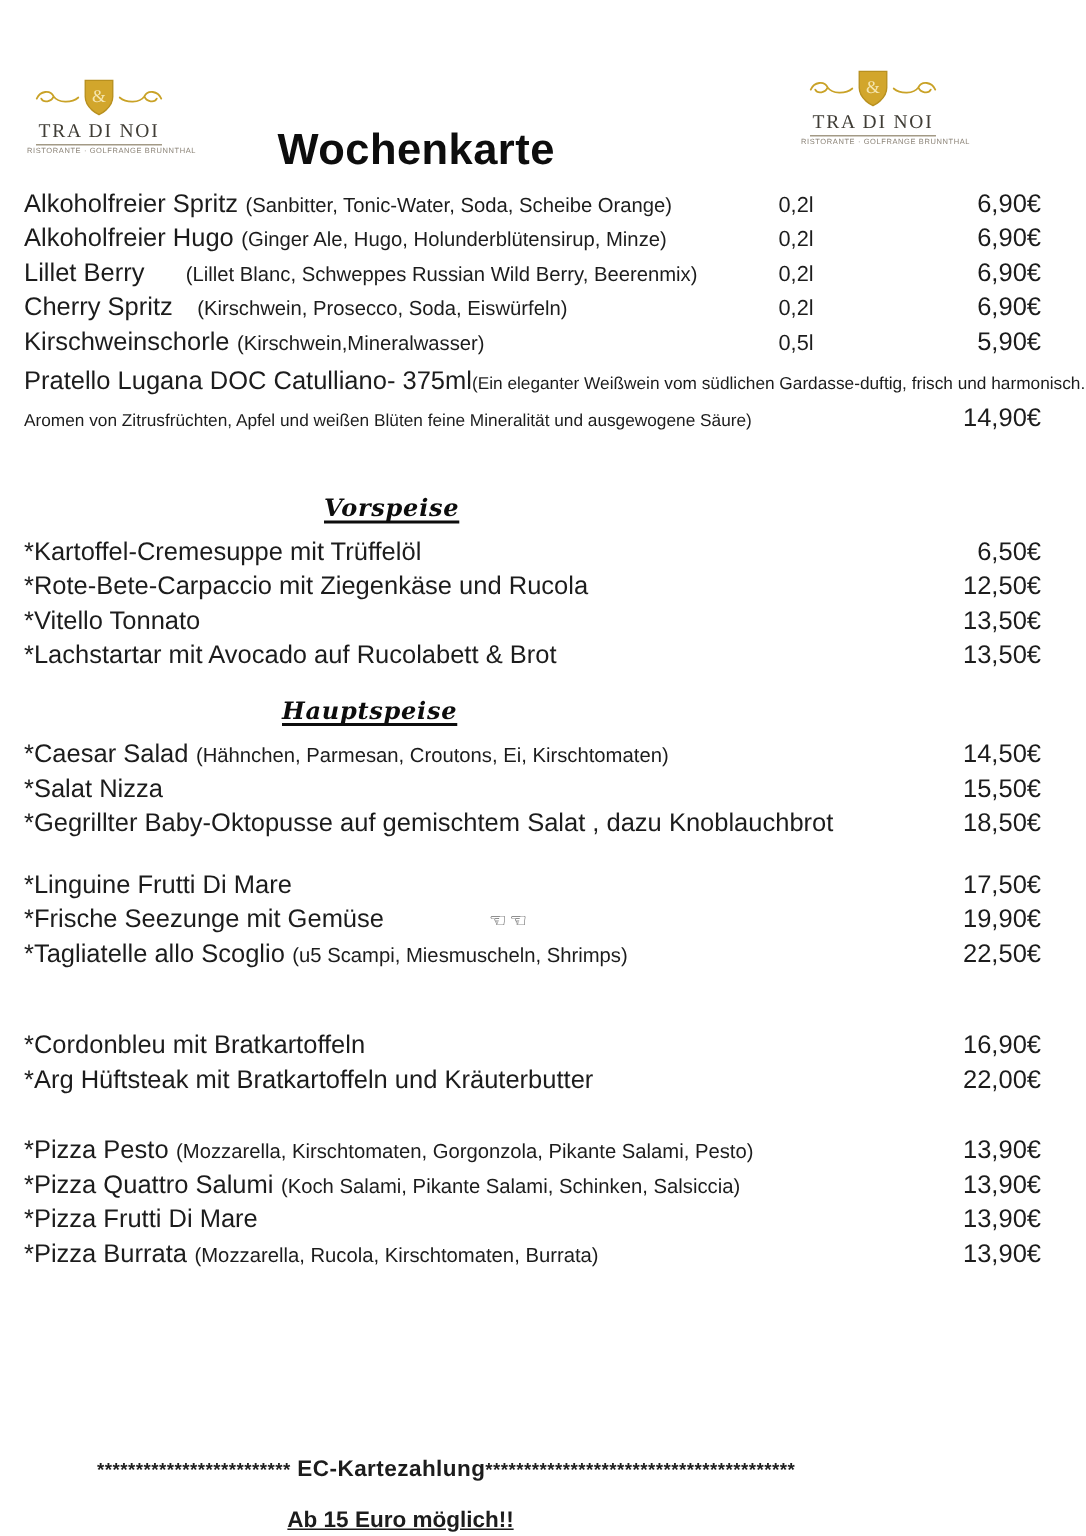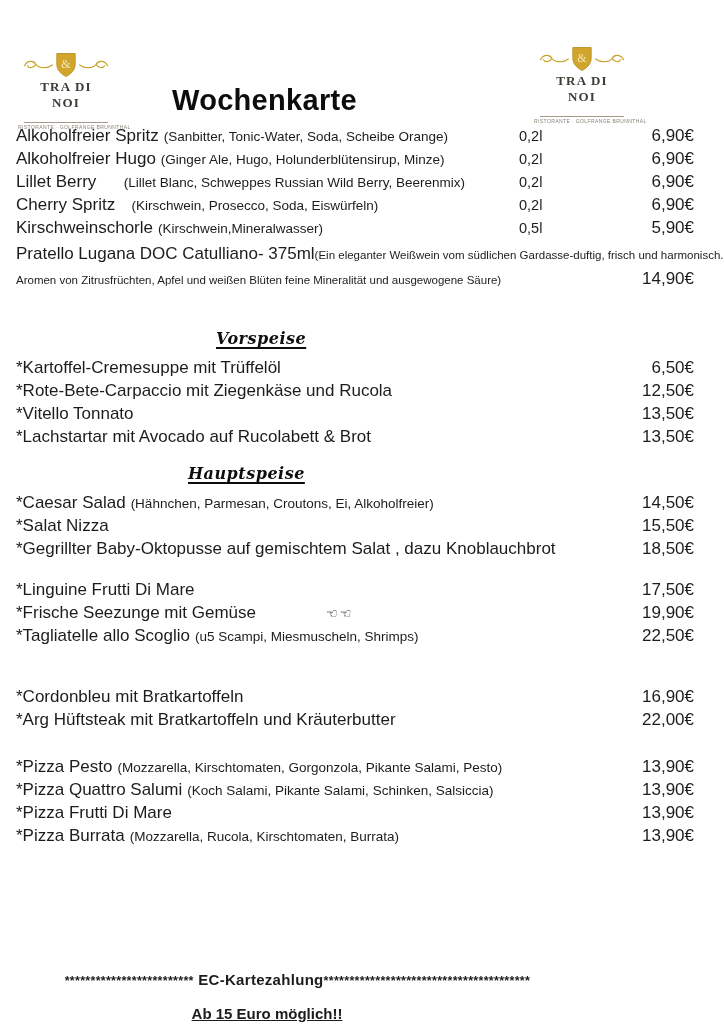--- a/index.html
+++ b/index.html
@@ -13,27 +13,27 @@
     padding:0 30px 0 16px;
     overflow:hidden;
   }
   
   .header{position:relative;height:124px;}
   .logo{position:absolute;width:96px;text-align:center;}
   .logo-left{left:2px;top:52px;}
   .logo-right{left:518px;top:46px;}
   .logo-top{display:flex;align-items:center;justify-content:center;gap:2px;height:26px;}
   .logo-name{
-    font-family:"Liberation Serif",serif;font-size:13px;font-weight:700;
+    font-family:"Liberation Serif",serif;font-size:13px;font-weight:400;
     letter-spacing:1.2px;color:#3f3c35;border-bottom:1px solid #a39a86;
-    padding-bottom:11px;margin:1px 6px 0 6px;
+    padding-bottom:1px;margin:1px 6px 0 6px;
   }
   .logo-tagline{font-size:5px;color:#8a8276;letter-spacing:.4px;margin-top:1px;white-space:nowrap;}
   .page-title{
-    position:absolute;left:156px;top:84px;
+    position:absolute;left:169px;top:84px;
     font-size:29px;font-weight:700;letter-spacing:.3px;color:#0d0d0d;
   }
   
   .row{display:flex;align-items:baseline;height:23px;line-height:23px;white-space:pre;}
   .iname{font-size:17px;}
   .idesc{font-size:13.5px;margin-left:5px;}
   .spacer{flex:1;}
   .isize{width:55px;font-size:14.5px;}
   .iprice{width:120px;text-align:right;font-size:17px;}
   .orn{font-size:13px;margin-left:70px;color:#222;letter-spacing:2px;}
@@ -147,21 +147,21 @@
       <span class="iname">*Lachstartar mit Avocado auf Rucolabett &amp; Brot</span><span class="spacer"></span><span class="iprice">13,50€</span>
     </div>
   </div>
 
   <div>
     <div class="script h-haupt">Hauptspeise</div>
 
     
     <div>
       <div class="row">
-        <span class="iname">*Caesar Salad</span><span class="idesc">(Hähnchen, Parmesan, Croutons, Ei, Alkoholfreier)</span><span class="spacer"></span><span class="iprice">14,50€</span>
+        <span class="iname">*Caesar Salad</span><span class="idesc">(Hähnchen, Parmesan, Croutons, Ei, Kirschtomaten)</span><span class="spacer"></span><span class="iprice">14,50€</span>
       </div>
       <div class="row">
         <span class="iname">*Salat Nizza</span><span class="spacer"></span><span class="iprice">15,50€</span>
       </div>
       <div class="row">
         <span class="iname">*Gegrillter Baby-Oktopusse auf gemischtem Salat , dazu Knoblauchbrot</span><span class="spacer"></span><span class="iprice">18,50€</span>
       </div>
     </div>
 
     

